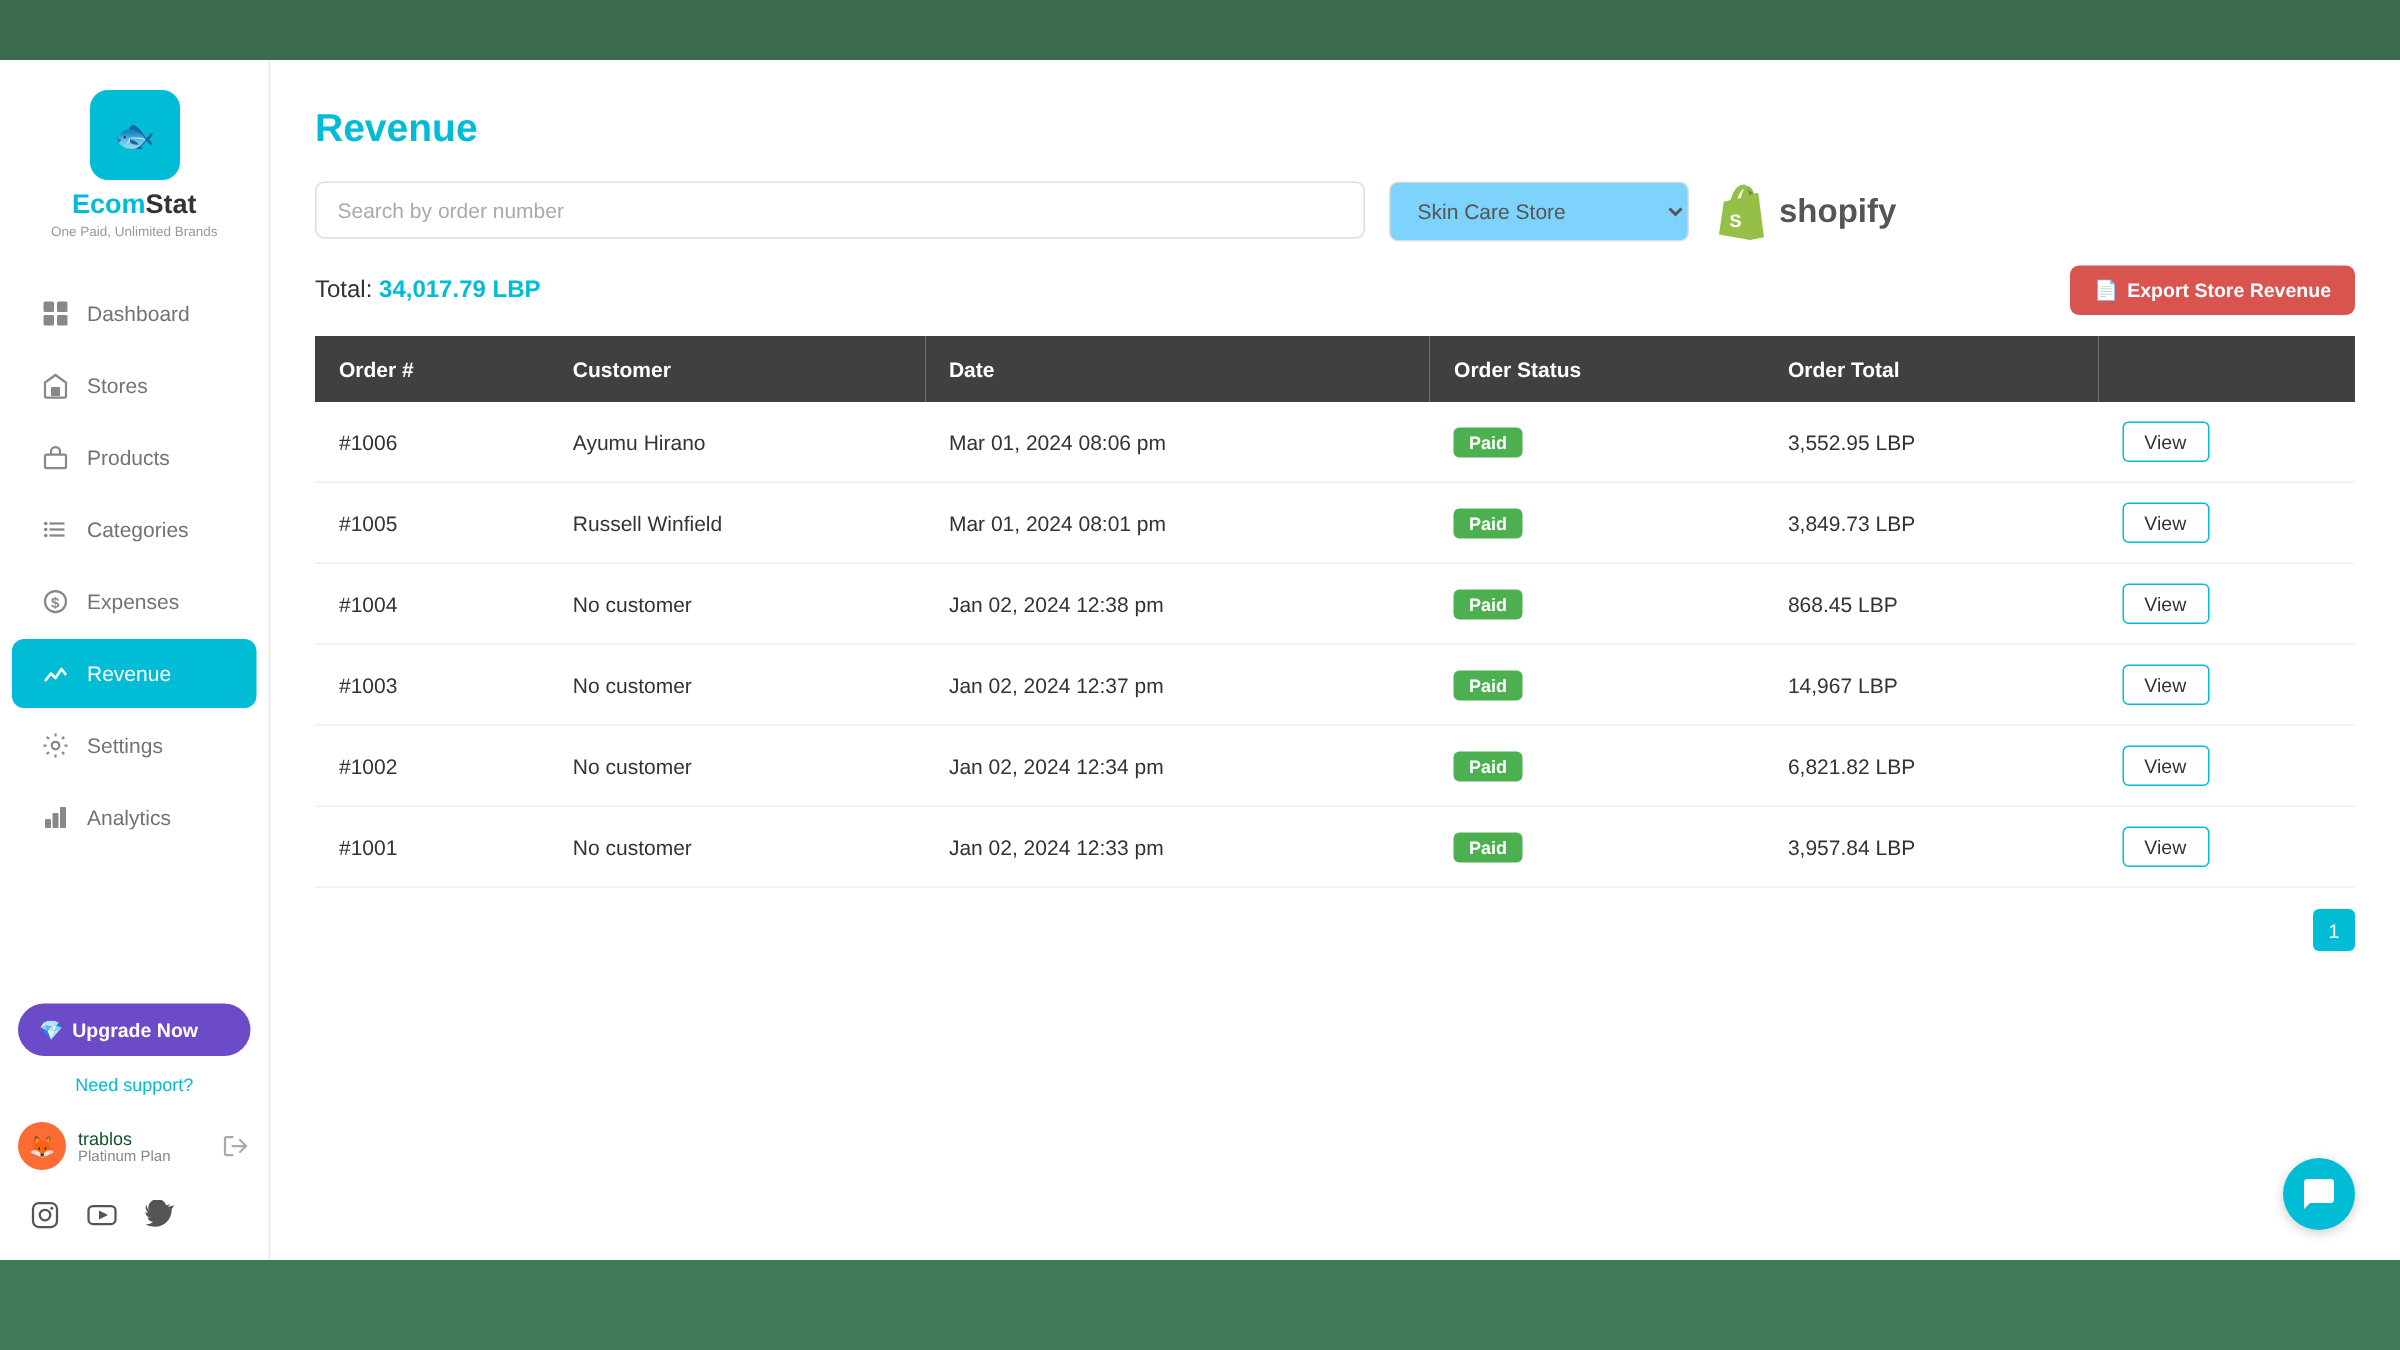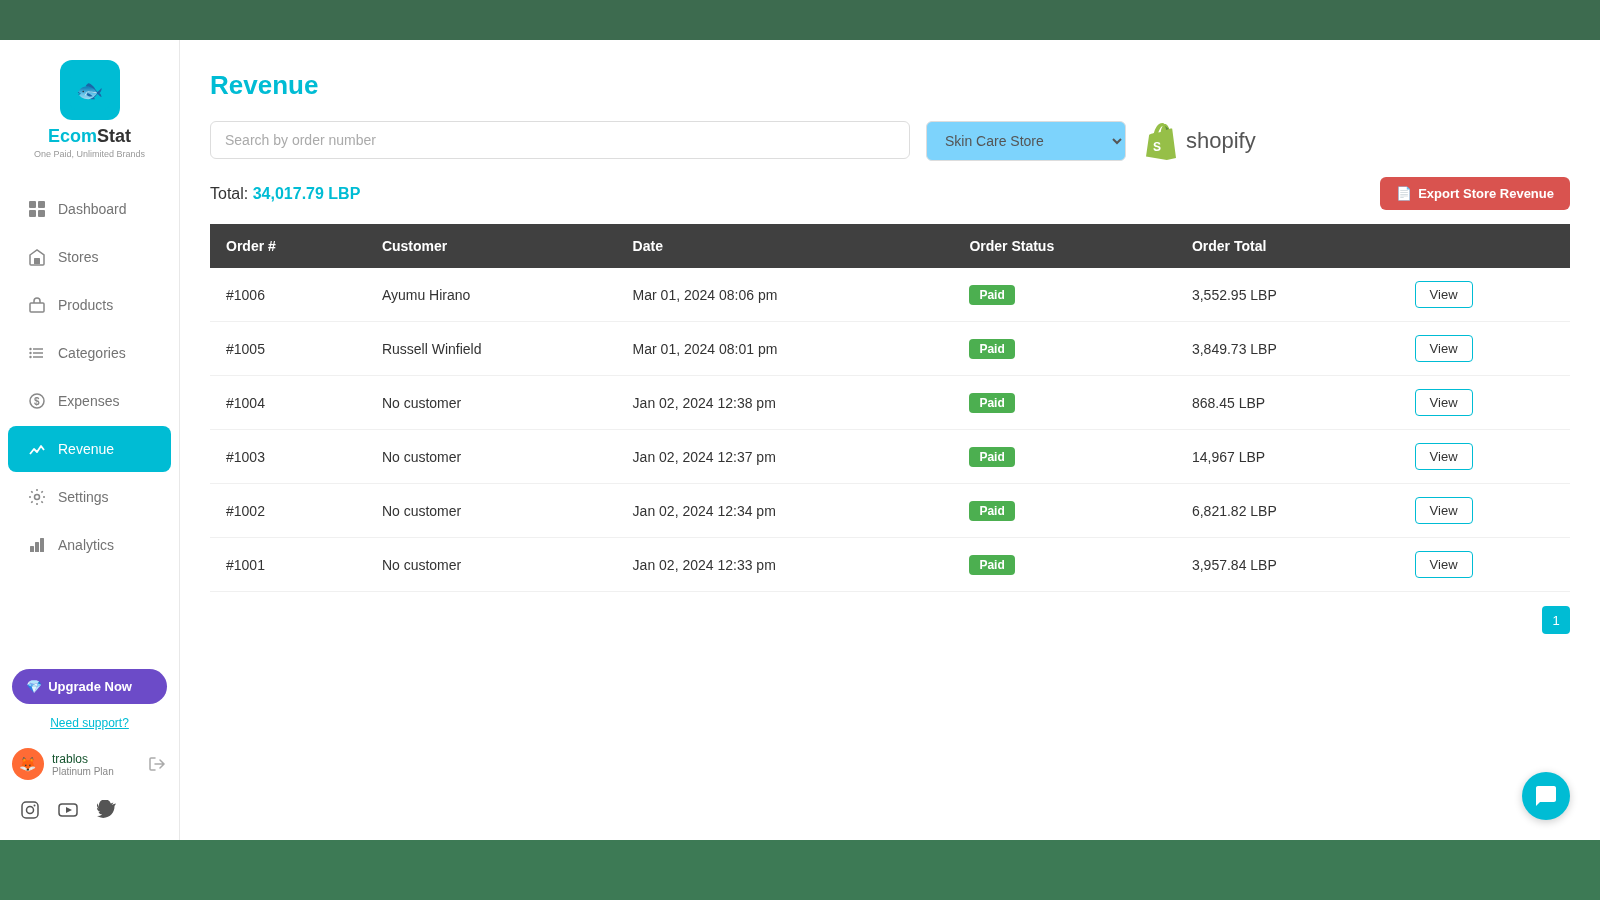--- a/index.html
+++ b/index.html
@@ -18,21 +18,21 @@
     .logo-text span.stat { color: #333; }
     .logo-subtitle { font-size: 9px; color: #999; margin-top: 2px; }
 
     .nav-items { flex: 1; padding: 10px 0; }
     .nav-item { display: flex; align-items: center; padding: 12px 18px; cursor: pointer; border-radius: 8px; margin: 2px 8px; color: #737373; font-size: 15px; font-weight: 500; }
     .nav-item.active { background: #00bcd4; color: #fff; }
     .nav-item .nav-icon { width: 22px; height: 22px; margin-right: 10px; display: flex; align-items: center; justify-content: center; flex-shrink: 0; }
     .nav-item .nav-label { font-size: 14px; }
 
     .upgrade-btn { margin: 8px 12px; background: #6c4bc8; color: #fff; border: none; border-radius: 20px; padding: 10px 14px; font-size: 13px; font-weight: 600; cursor: pointer; display: flex; align-items: center; gap: 6px; }
-    .need-support { text-align: center; font-size: 12px; color: #00bcd4; text-decoration: underline; cursor: pointer; margin-top: 4px; }
+    .need-support { text-align: center; font-size: 12px; color: #00bcd4; cursor: pointer; margin-top: 4px; }
 
     .user-area { display: flex; align-items: center; padding: 10px 12px; margin-top: 8px; gap: 8px; }
     .user-avatar { width: 32px; height: 32px; border-radius: 50%; background: #ff6b35; display: flex; align-items: center; justify-content: center; color: #fff; font-size: 14px; font-weight: 700; overflow: hidden; }
     .user-info { flex: 1; }
     .user-name { font-size: 12px; font-weight: 400; color: #14532d; }
     .user-plan { font-size: 10px; color: #888; }
     .logout-icon { width: 20px; height: 20px; display: flex; align-items: center; justify-content: center; cursor: pointer; color: #999; }
 
     .social-icons { display: flex; gap: 14px; padding: 8px 18px; }
     .social-icon { width: 24px; height: 24px; display: flex; align-items: center; justify-content: center; cursor: pointer; }
@@ -232,21 +232,21 @@
     <div class="toolbar">
       <input class="search-input" type="text" placeholder="Search by order number" style="">
       <select class="store-select"><option>Skin Care Store</option></select>
       <div class="shopify-brand">
         <svg width="36" height="40" viewBox="0 0 36 40" fill="none">
           <path d="M30.2 7.8c0 0-0.3-0.2-0.8-0.2-0.4 0-1.2 0.1-2.1 0.4C26.6 5.7 25.2 3 22.8 3c-0.1 0-0.2 0-0.3 0C22 2.4 21.3 2 20.5 2c-5.3 0-7.8 6.7-8.6 10.1-2 0.6-3.5 1.1-3.6 1.1C7.2 13.5 7.1 13.6 7 14.7L4 35.4 24.8 39 34 37.1 30.2 7.8z" fill="#96BF48"></path>
           <path d="M26.9 8c-0.9 0.3-1.9 0.6-2.9 0.9 0-0.4-0.1-0.8-0.1-1.2-0.3-1.8-1.1-2.8-2-3.4C23.3 5.3 25.8 6.9 26.9 8z" fill="#5E8E3E"></path>
           <path d="M20.5 5.2c0.1 0 0.1 0 0.2 0-1.2 1.5-1.8 4-2 5.7-0.8 0.2-1.5 0.5-2.3 0.7 0.8-2.8 2.6-6.4 4.1-6.4z" fill="white"></path>
           <text x="11" y="30" font-size="12" font-weight="bold" fill="white" font-family="Arial">S</text>
         </svg>
-        <span style="font-size:22px; font-weight:400; color:#555; font-family: Arial;">shopify</span>
+        <span style="font-size:22px; font-weight:700; color:#555; font-family: Arial;">shopify</span>
       </div>
     </div>
 
     <div class="total-row">
       <div class="total-text">
         <span>Total:</span>
         <strong>34,017.79 LBP</strong>
       </div>
       <button class="export-btn">
         <span>📄</span>

